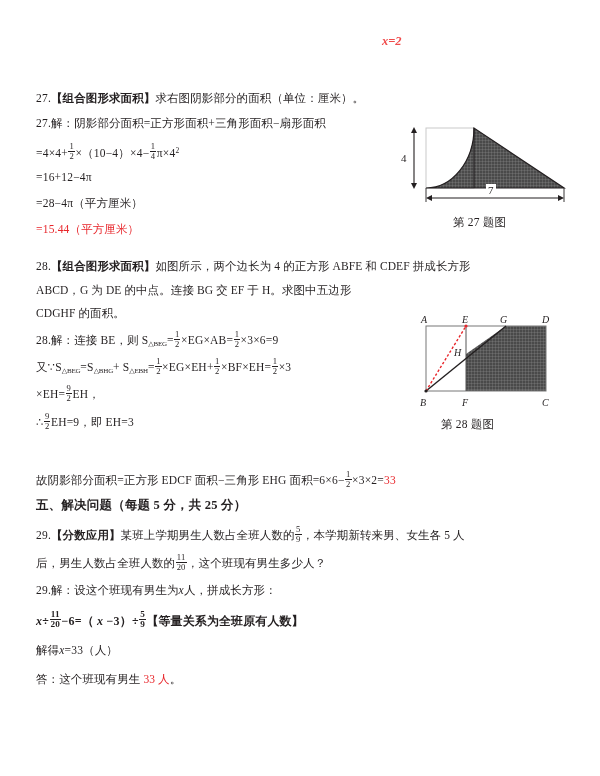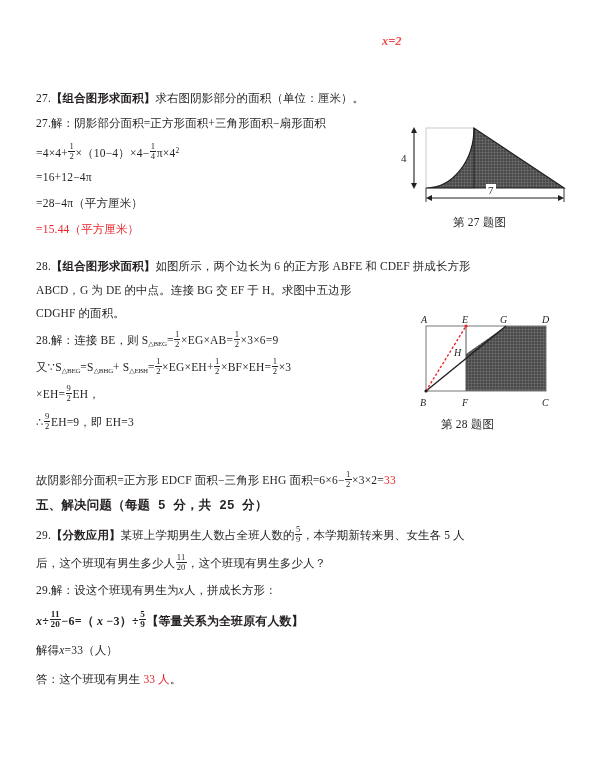--- a/index.html
+++ b/index.html
@@ -156,21 +156,21 @@
 
       <line x1="22" y1="66" x2="22" y2="80" stroke="#231f20" stroke-width="0.9"></line>
       <line x1="160" y1="66" x2="160" y2="80" stroke="#231f20" stroke-width="0.9"></line>
     </svg>
     <div style="position:absolute; left:-3px; top:30px; font-size:11px;" class="latn">4</div>
     <div style="position:absolute; left:82px; top:62px; font-size:11px; background:#fff; padding:0 2px;" class="latn">7</div>
   </div>
   <div class="figcap" style="left:453px; top:215px;">第 27 题图</div>
 
   <div class="line" style="left:36px; top:259px;">
-    <span class="latn">28.</span><span class="bold">【组合图形求面积】</span><span>如图所示，两个边长为 6 的正方形 ABFE 和 CDEF 拼成长方形</span>
+    <span class="latn">28.</span><span class="bold">【组合图形求面积】</span><span>如图所示，两个边长为 4 的正方形 ABFE 和 CDEF 拼成长方形</span>
   </div>
   <div class="line" style="left:36px; top:283px;">ABCD，G 为 DE 的中点。连接 BG 交 EF 于 H。求图中五边形</div>
   <div class="line" style="left:36px; top:306px;">CDGHF 的面积。</div>
 
   <div class="line" style="left:36px; top:331px;">
     <span class="latn">28.</span><span>解：</span><span>连接 </span><span class="latn">BE</span><span>，则 </span><span class="latn">S<span class="sub">△BEG</span>=</span><span class="frac"><span class="num">1</span><span class="den">2</span></span><span class="latn">×EG×AB=</span><span class="frac"><span class="num">1</span><span class="den">2</span></span><span class="latn">×3×6=9</span>
   </div>
 
   <div class="line" style="left:36px; top:358px;">
     <span>又</span><span class="latn">∵S<span class="sub">△BEG</span>=S<span class="sub">△BHG</span>+ S<span class="sub">△EBH</span>=</span><span class="frac"><span class="num">1</span><span class="den">2</span></span><span class="latn">×EG×EH+</span><span class="frac"><span class="num">1</span><span class="den">2</span></span><span class="latn">×BF×EH=</span><span class="frac"><span class="num">1</span><span class="den">2</span></span><span class="latn">×3</span>
@@ -215,27 +215,27 @@
       <text x="122" y="9" font-family="Liberation Serif, serif" font-size="10" font-style="italic" fill="#231f20">G</text>
       <text x="164" y="9" font-family="Liberation Serif, serif" font-size="10" font-style="italic" fill="#231f20">D</text>
       <text x="76" y="42" font-family="Liberation Serif, serif" font-size="10" font-style="italic" fill="#231f20">H</text>
       <text x="42" y="92" font-family="Liberation Serif, serif" font-size="10" font-style="italic" fill="#231f20">B</text>
       <text x="84" y="92" font-family="Liberation Serif, serif" font-size="10" font-style="italic" fill="#231f20">F</text>
       <text x="164" y="92" font-family="Liberation Serif, serif" font-size="10" font-style="italic" fill="#231f20">C</text>
     </svg>
   </div>
   <div class="figcap" style="left:441px; top:417px;">第 28 题图</div>
 
-  <div class="section-head" style="left:36px; top:497px;font-family:Liberation Mono, monospace;">五、解决问题（每题 5 分，共 25 分）</div>
+  <div class="section-head" style="left:36px; top:497px;">五、解决问题（每题 5 分，共 25 分）</div>
 
   <div class="line" style="left:36px; top:526px;">
     <span class="latn">29.</span><span class="bold">【分数应用】</span><span>某班上学期男生人数占全班人数的</span><span class="frac"><span class="num">5</span><span class="den">9</span></span><span>，本学期新转来男、女生各 5 人</span>
   </div>
   <div class="line" style="left:36px; top:554px;">
-    <span>后，这个班现有男生多少人</span><span class="frac"><span class="num">11</span><span class="den">20</span></span><span>，这个班现有男生多少人？</span>
+    <span>后，男生人数占全班人数的</span><span class="frac"><span class="num">11</span><span class="den">20</span></span><span>，这个班现有男生多少人？</span>
   </div>
 
   <div class="line" style="left:36px; top:583px;">
     <span class="latn">29.</span><span>解：</span><span>设这个班现有男生为</span><span class="ital latn">x</span><span>人，拼成长方形：</span>
   </div>
 
   <div class="line bold" style="left:36px; top:611px; font-size:12px;">
     <span class="ital latn">x</span><span class="latn">÷</span><span class="frac bigf"><span class="num">11</span><span class="den">20</span></span><span class="latn">−6=（ </span><span class="ital latn">x</span><span class="latn"> −3）÷</span><span class="frac bigf"><span class="num">5</span><span class="den">9</span></span><span>【等量关系为全班原有人数】</span>
   </div>
 

